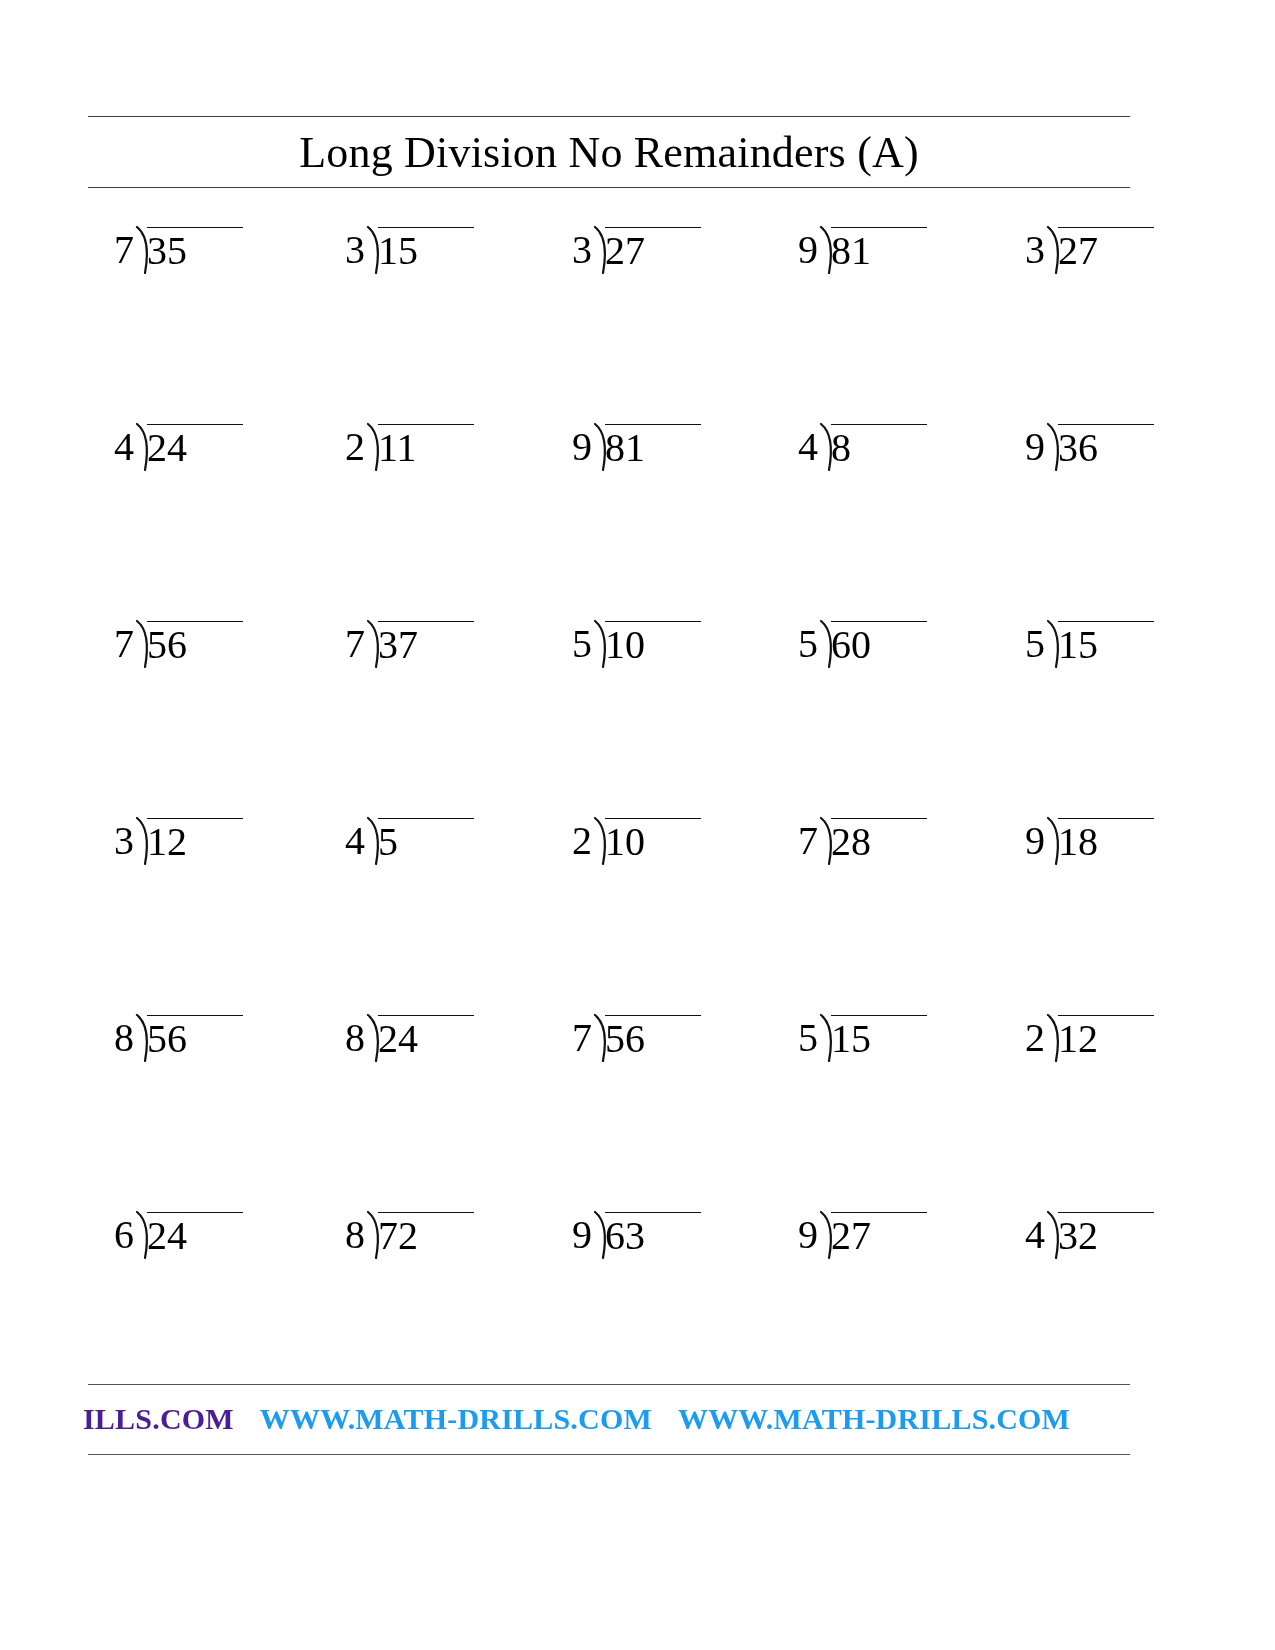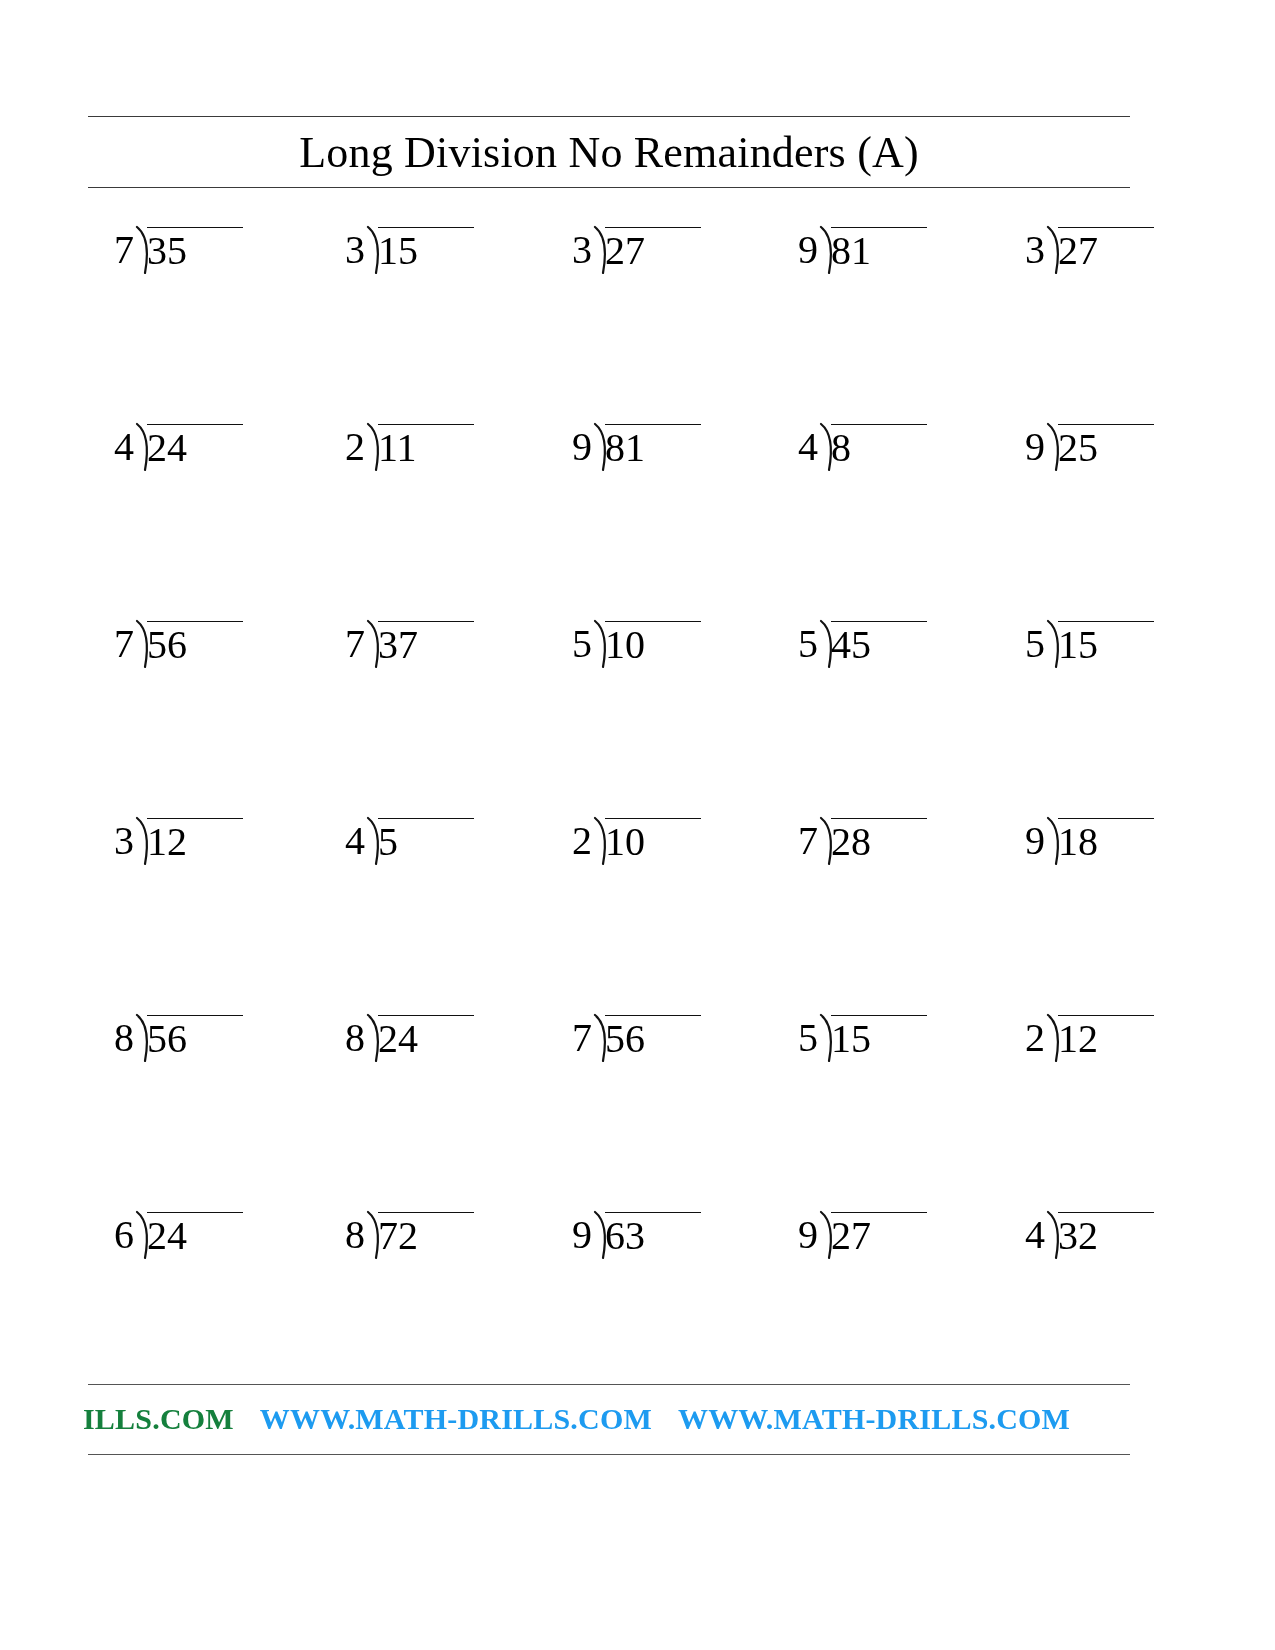--- a/index.html
+++ b/index.html
@@ -310,21 +310,21 @@
       <div class="cell">
         <div class="division">
           <span class="divisor">9</span>
           <span class="bracket">
             <svg width="24" height="50" viewBox="0 0 24 50">
                 <path d="M2,2 C12,10 14,26 10,48" stroke="#111111" stroke-width="2.2" fill="none" stroke-linecap="round"></path>
               </svg>
           </span>
           <span class="dividend-wrap">
             <span class="vinculum"></span>
-            <span class="dividend">25</span>
+            <span class="dividend">36</span>
           </span>
         </div>
       </div>
     </div>
 
     <div class="prow">
       <div class="cell">
         <div class="division">
           <span class="divisor">7</span>
           <span class="bracket">
@@ -369,21 +369,21 @@
       <div class="cell">
         <div class="division">
           <span class="divisor">5</span>
           <span class="bracket">
             <svg width="24" height="50" viewBox="0 0 24 50">
                 <path d="M2,2 C12,10 14,26 10,48" stroke="#111111" stroke-width="2.2" fill="none" stroke-linecap="round"></path>
               </svg>
           </span>
           <span class="dividend-wrap">
             <span class="vinculum"></span>
-            <span class="dividend">45</span>
+            <span class="dividend">60</span>
           </span>
         </div>
       </div>
       <div class="cell">
         <div class="division">
           <span class="divisor">5</span>
           <span class="bracket">
             <svg width="24" height="50" viewBox="0 0 24 50">
                 <path d="M2,2 C12,10 14,26 10,48" stroke="#111111" stroke-width="2.2" fill="none" stroke-linecap="round"></path>
               </svg>
@@ -613,18 +613,18 @@
           </span>
         </div>
       </div>
     </div>
 
   </div>
 
   <div class="footer-block">
     <div class="footer-rule-top"></div>
     <div class="footer-strip">
-      <span class="footer-item" style="color: #15803d;">ILLS.COM</span><span class="footer-item" style="color: rgb(29, 155, 240);">WWW.MATH-DRILLS.COM</span><span class="footer-item" style="color: rgb(29, 155, 240);">WWW.MATH-DRILLS.COM</span>
+      <span class="footer-item" style="color: #4c1d95;">ILLS.COM</span><span class="footer-item" style="color: rgb(29, 155, 240);">WWW.MATH-DRILLS.COM</span><span class="footer-item" style="color: rgb(29, 155, 240);">WWW.MATH-DRILLS.COM</span>
     </div>
     <div class="footer-rule-bottom"></div>
   </div>
 
 </div>
 
 </body></html>

